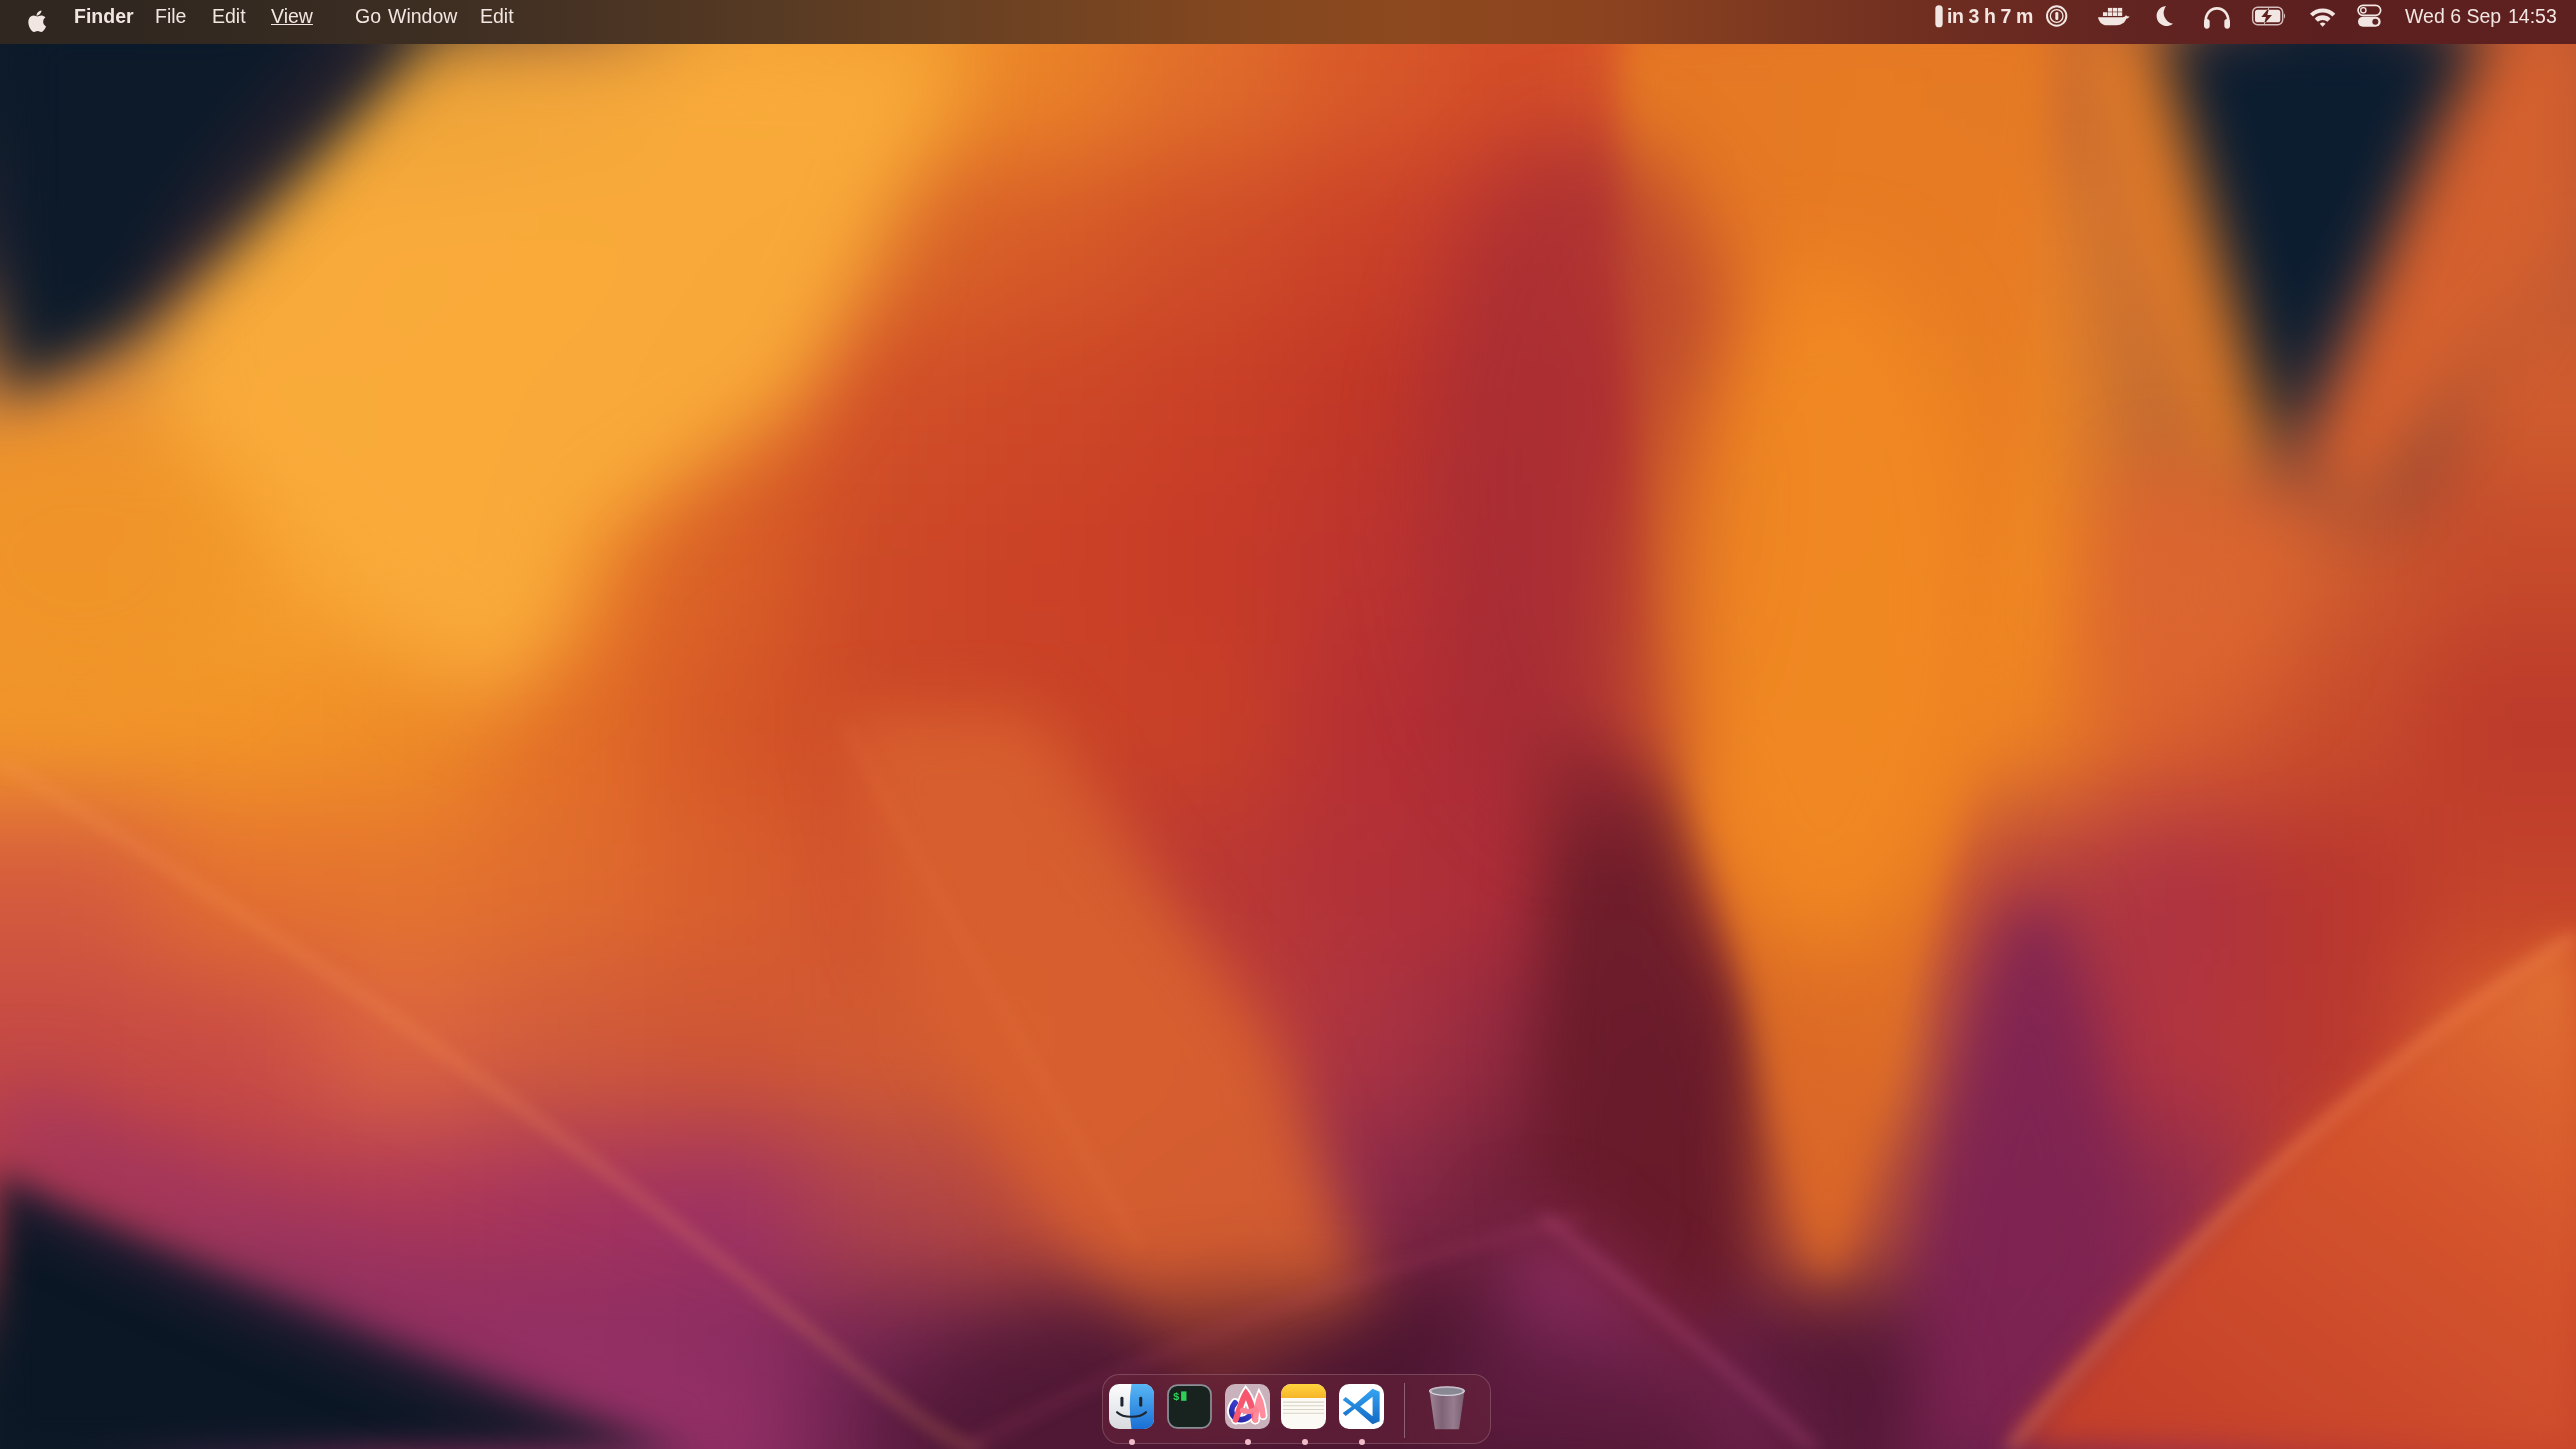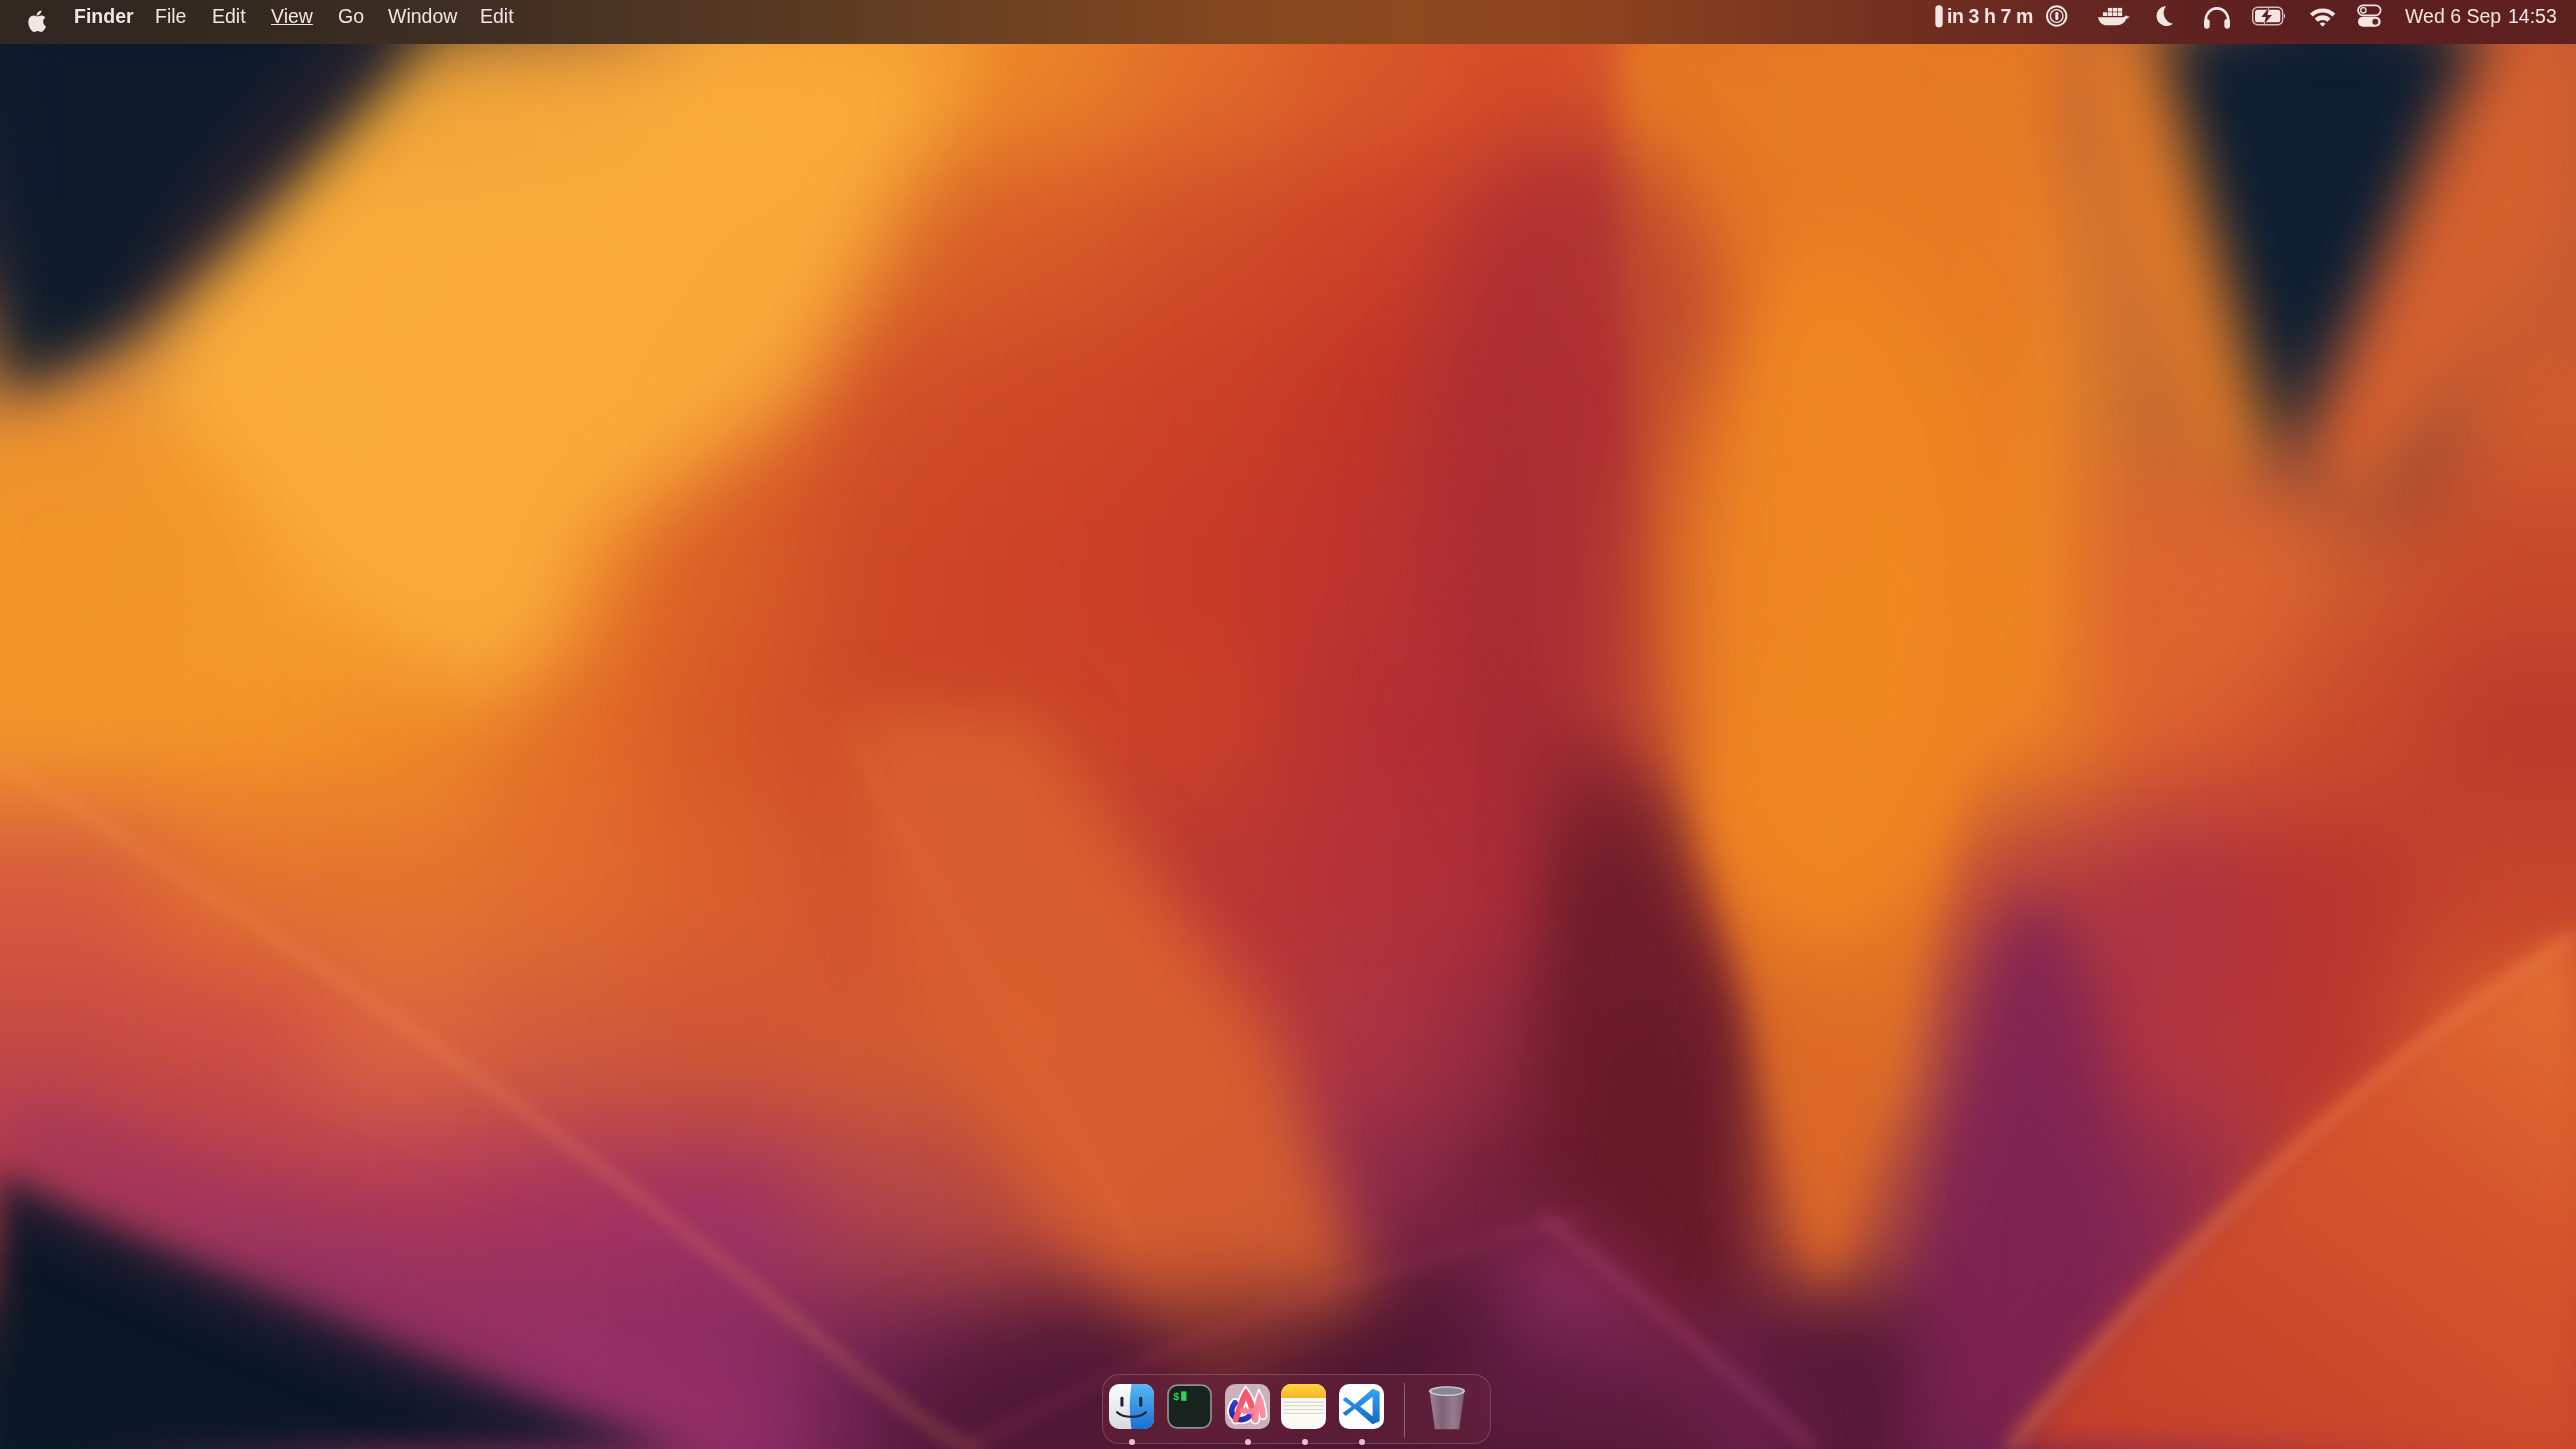--- a/index.html
+++ b/index.html
@@ -284,21 +284,21 @@
 </g>
 </svg>
 <div class="menubar">
 <svg class="mi" style="left:27.5px;top:5.4px;" width="18" height="21.5" viewBox="0 0 29 34">
 <path fill="#f2e6e2" d="M19.5,5.3c1.5-1.8,2.5-4.2,2.2-5.3c-2,0.1-4.4,1.4-5.8,3.1c-1.3,1.5-2.4,3.9-2.1,5.3C16,8.6,18,7.1,19.5,5.3z M24.4,18.1c0-4.4,3.6-6.5,3.8-6.6c-2.1-3-5.3-3.4-6.4-3.5c-2.7-0.3-5.3,1.6-6.7,1.6c-1.4,0-3.5-1.6-5.8-1.5c-3,0-5.7,1.7-7.3,4.4c-3.1,5.4-0.8,13.4,2.2,17.8c1.5,2.1,3.2,4.5,5.5,4.4c2.2-0.1,3.1-1.4,5.8-1.4c2.7,0,3.5,1.4,5.8,1.4c2.4,0,3.9-2.2,5.4-4.3c1.7-2.5,2.4-4.9,2.4-5C29,25.3,24.5,23.6,24.4,18.1z"></path>
 </svg>
 <span class="mi mb" style="left:74px;">Finder</span>
 <span class="mi" style="left:155px;">File</span>
 <span class="mi" style="left:212px;">Edit</span>
 <span class="mi" style="left:271px;text-decoration:underline;">View</span>
-<span class="mi" style="left:338px;text-align:center;">Go</span>
+<span class="mi" style="left:355px;text-align:center;">Go</span>
 <span class="mi" style="left:388px;">Window</span>
 <span class="mi" style="left:480px;">Edit</span>
 <svg class="mi" style="left:1932px;top:0;" width="644" height="32" viewBox="0 0 960 48" fill="#f2e6e2">
 <rect x="2" y="8" width="11" height="33" rx="5.5"></rect>
 <circle cx="184" cy="24" r="14.5" fill="none" stroke="#f2e6e2" stroke-width="3"></circle>
 <circle cx="184" cy="24" r="9.5" fill="none" stroke="#f2e6e2" stroke-width="2"></circle>
 <rect x="182" y="18" width="4.5" height="12" rx="2"></rect>
 <g transform="translate(246,10) scale(0.93)">
  <rect x="8" y="9" width="7" height="6"></rect>
         <rect x="16" y="9" width="7" height="6"></rect>

